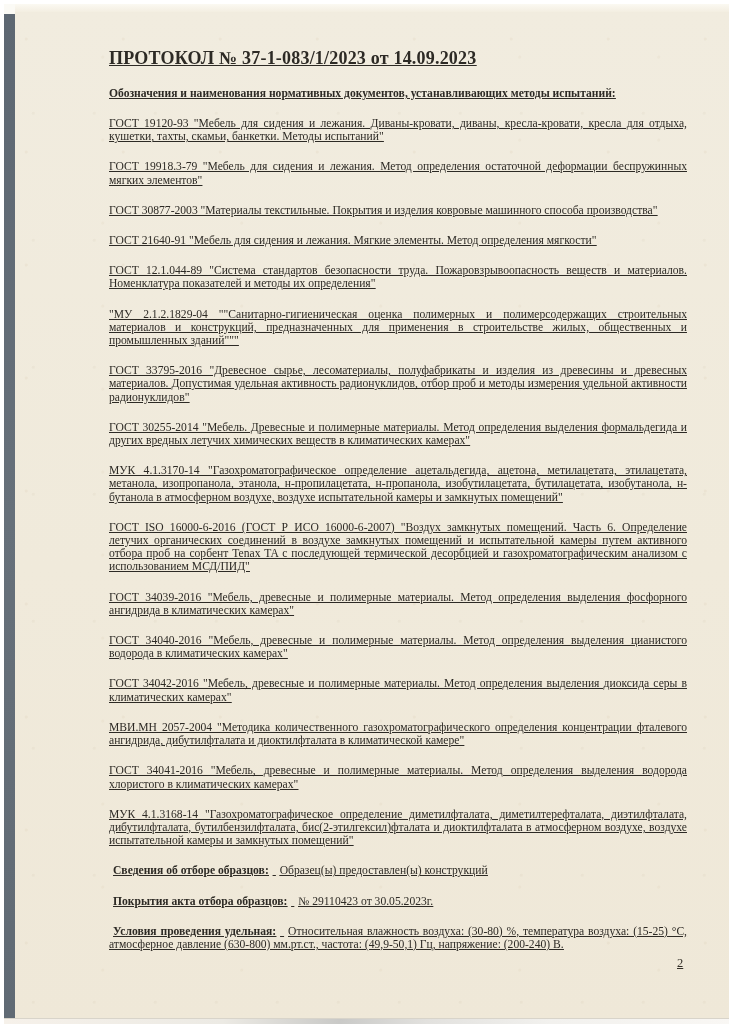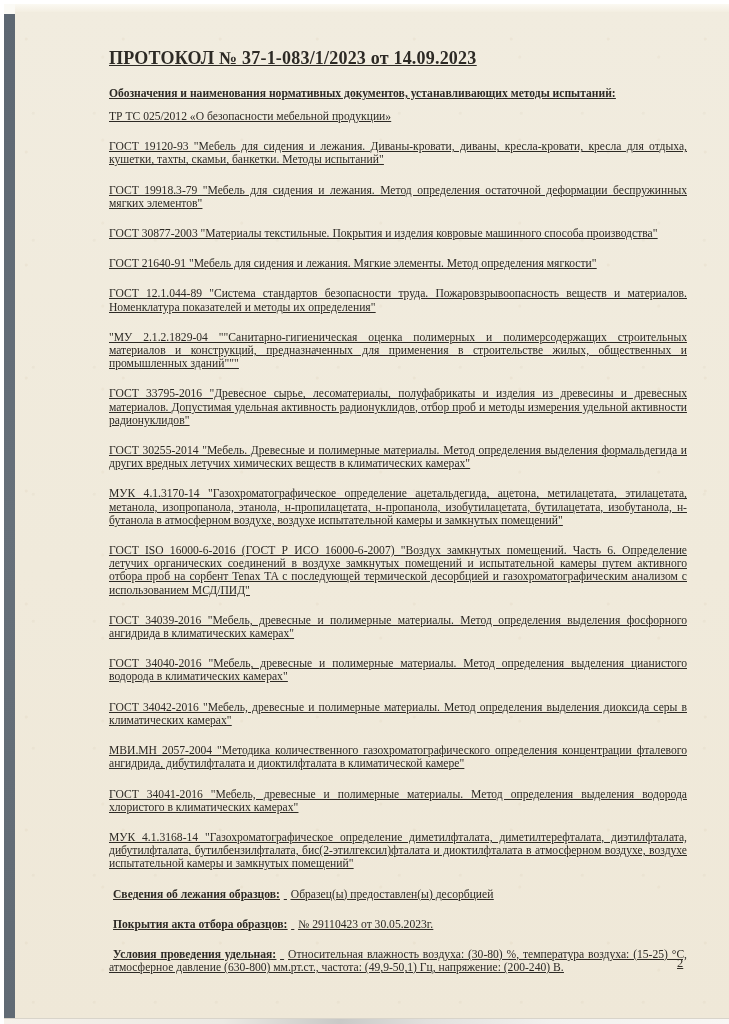--- a/index.html
+++ b/index.html
@@ -47,21 +47,21 @@
   .title {
     font-size: 18px;
     font-weight: bold;
     letter-spacing: 0.2px;
     margin-bottom: 10px;
     white-space: nowrap;
   }
   .subtitle {
     font-size: 11.6px;
     font-weight: bold;
-    margin-bottom: 2px;
+    margin-bottom: 9px;
   }
   .doc, .field {
     font-size: 11.6px;
     line-height: 13.2px;
     text-align: justify;
     margin-bottom: 9px;
   }
   .field .label { font-weight: bold; }
   .pagenum {
     position: absolute;
@@ -76,39 +76,38 @@
 
 <div class="scan">
   <div class="edge-top"></div>
   <div class="edge-left"></div>
   <div class="corner-top-left"></div>
 
   <div class="content">
     <div class="title">ПРОТОКОЛ № 37-1-083/1/2023 от 14.09.2023</div>
     <div class="subtitle">Обозначения и наименования нормативных документов, устанавливающих методы испытаний:</div>
 
-    <p class="doc">ТР ТС 025/2012 «О безопасности мебельной продукции»</p>
     <p class="doc">ГОСТ 19120-93 "Мебель для сидения и лежания. Диваны-кровати, диваны, кресла-кровати, кресла для отдыха, кушетки, тахты, скамьи, банкетки. Методы испытаний"</p>
     <p class="doc">ГОСТ 19918.3-79 "Мебель для сидения и лежания. Метод определения остаточной деформации беспружинных мягких элементов"</p>
     <p class="doc">ГОСТ 30877-2003 "Материалы текстильные. Покрытия и изделия ковровые машинного способа производства"</p>
     <p class="doc">ГОСТ 21640-91 "Мебель для сидения и лежания. Мягкие элементы. Метод определения мягкости"</p>
     <p class="doc">ГОСТ 12.1.044-89 "Система стандартов безопасности труда. Пожаровзрывоопасность веществ и материалов. Номенклатура показателей и методы их определения"</p>
     <p class="doc">"МУ 2.1.2.1829-04 ""Санитарно-гигиеническая оценка полимерных и полимерсодержащих строительных материалов и конструкций, предназначенных для применения в строительстве жилых, общественных и промышленных зданий"""</p>
     <p class="doc">ГОСТ 33795-2016 "Древесное сырье, лесоматериалы, полуфабрикаты и изделия из древесины и древесных материалов. Допустимая удельная активность радионуклидов, отбор проб и методы измерения удельной активности радионуклидов"</p>
     <p class="doc">ГОСТ 30255-2014 "Мебель. Древесные и полимерные материалы. Метод определения выделения формальдегида и других вредных летучих химических веществ в климатических камерах"</p>
     <p class="doc">МУК 4.1.3170-14 "Газохроматографическое определение ацетальдегида, ацетона, метилацетата, этилацетата, метанола, изопропанола, этанола, н-пропилацетата, н-пропанола, изобутилацетата, бутилацетата, изобутанола, н-бутанола в атмосферном воздухе, воздухе испытательной камеры и замкнутых помещений"</p>
     <p class="doc">ГОСТ ISO 16000-6-2016 (ГОСТ Р ИСО 16000-6-2007) "Воздух замкнутых помещений. Часть 6. Определение летучих органических соединений в воздухе замкнутых помещений и испытательной камеры путем активного отбора проб на сорбент Tenax TA с последующей термической десорбцией и газохроматографическим анализом с использованием МСД/ПИД"</p>
     <p class="doc">ГОСТ 34039-2016 "Мебель, древесные и полимерные материалы. Метод определения выделения фосфорного ангидрида в климатических камерах"</p>
     <p class="doc">ГОСТ 34040-2016 "Мебель, древесные и полимерные материалы. Метод определения выделения цианистого водорода в климатических камерах"</p>
     <p class="doc">ГОСТ 34042-2016 "Мебель, древесные и полимерные материалы. Метод определения выделения диоксида серы в климатических камерах"</p>
     <p class="doc">МВИ.МН 2057-2004 "Методика количественного газохроматографического определения концентрации фталевого ангидрида, дибутилфталата и диоктилфталата в климатической камере"</p>
     <p class="doc">ГОСТ 34041-2016 "Мебель, древесные и полимерные материалы. Метод определения выделения водорода хлористого в климатических камерах"</p>
     <p class="doc">МУК 4.1.3168-14 "Газохроматографическое определение диметилфталата, диметилтерефталата, диэтилфталата, дибутилфталата, бутилбензилфталата, бис(2-этилгексил)фталата и диоктилфталата в атмосферном воздухе, воздухе испытательной камеры и замкнутых помещений"</p>
 
-    <p class="field"><span class="label">Сведения об лежания образцов:</span> <span>Образец(ы) предоставлен(ы) десорбцией</span></p>
+    <p class="field"><span class="label">Сведения об отборе образцов:</span> <span>Образец(ы) предоставлен(ы) конструкций</span></p>
     <p class="field"><span class="label">Покрытия акта отбора образцов:</span> <span>№ 29110423 от 30.05.2023г.</span></p>
     <p class="field"><span class="label">Условия проведения удельная:</span> <span>Относительная влажность воздуха: (30-80) %, температура воздуха: (15-25) °С, атмосферное давление (630-800) мм.рт.ст., частота: (49,9-50,1) Гц, напряжение: (200-240) В.</span></p>
   </div>
 
   <div class="pagenum">2</div>
 
   <div class="edge-bottom"></div>
 </div>
 
 </body></html>

